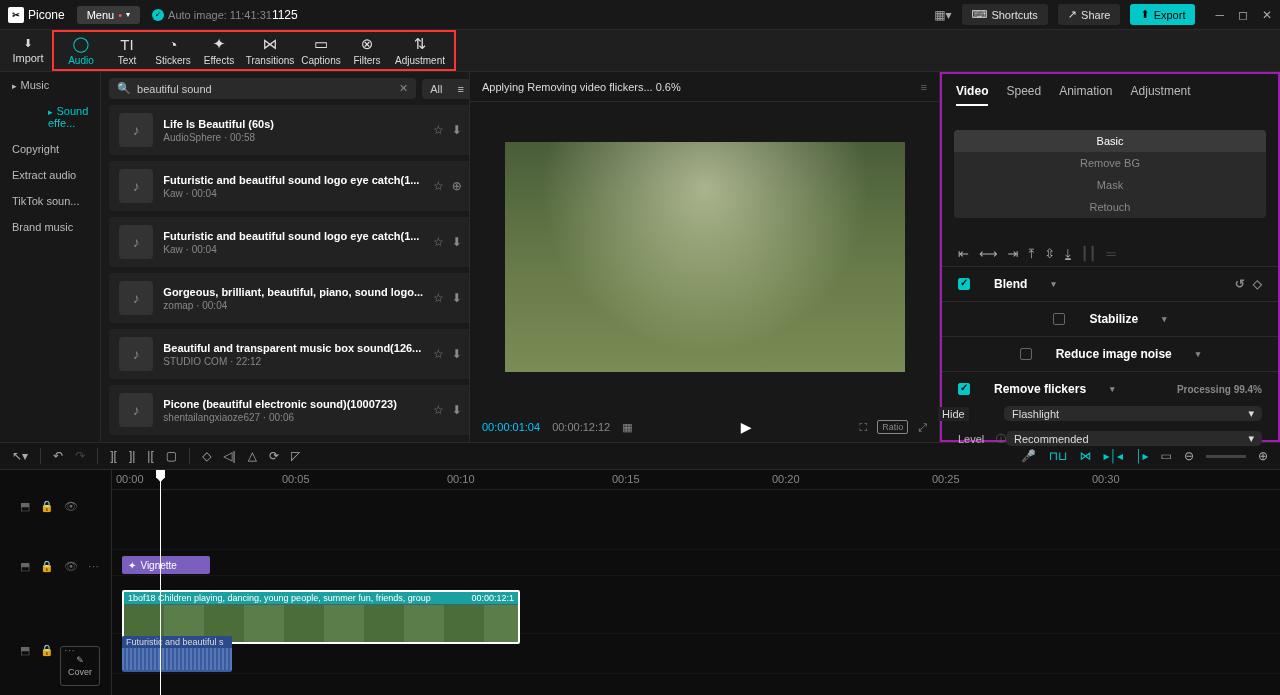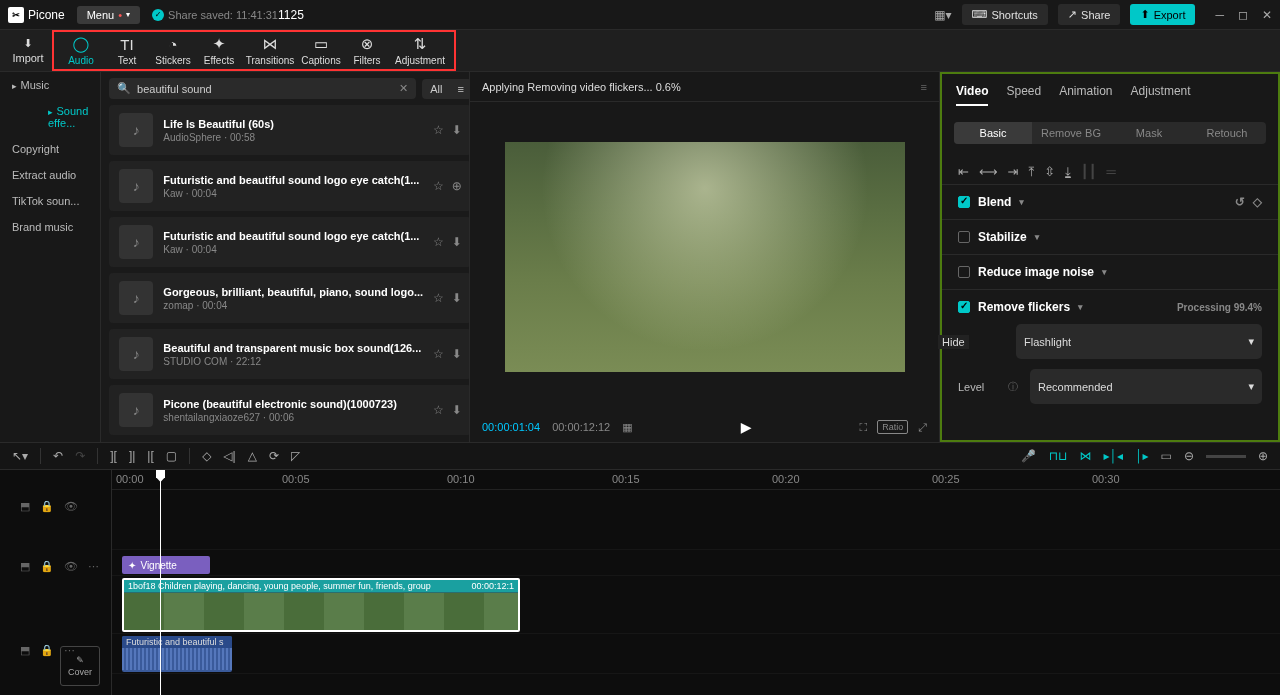--- a/index.html
+++ b/index.html
@@ -60,61 +60,61 @@
 .preview-viewport { flex: 1; display: flex; align-items: center; justify-content: center; padding: 14px; }
 .preview-video { width: 400px; height: 230px; background: linear-gradient(180deg, #4a5d3a 0%, #5a6e42 30%, #6a7d4a 60%, #7a8c55 100%); position: relative; overflow: hidden; }
 .preview-video::before { content: ""; position: absolute; inset: 0; background: radial-gradient(circle at 50% 20%, rgba(255,255,220,0.5), transparent 60%); }
 .preview-controls { height: 30px; padding: 0 12px; display: flex; align-items: center; gap: 12px; color: #888; font-size: 11px; }
 .preview-controls .time-cur { color: #00c8ff; }
 .preview-controls .play-btn { margin-left: auto; margin-right: auto; color: #fff; font-size: 14px; }
 .preview-controls .right-icons { display: flex; gap: 10px; align-items: center; }
 .ratio-box { border: 1px solid #888; border-radius: 2px; padding: 1px 4px; font-size: 9px; }
 
 
-.inspector { width: 340px; background: #181818; border: 2px solid #4d7c0f; }
+.inspector { width: 340px; background: #181818; border: 2px solid #a21caf; }
 .insp-tabs { display: flex; padding: 10px 14px 0; gap: 18px; }
 .insp-tab { font-size: 12px; color: #bbb; cursor: pointer; padding-bottom: 6px; }
 .insp-tab.active { color: #fff; font-weight: 600; border-bottom: 2px solid #fff; }
-.insp-subtabs { display: flex; margin: 16px 12px; background: #2a2a2a; border-radius: 4px; overflow: hidden; }
+.insp-subtabs { display: flex; margin: 24px 12px; background: #2a2a2a; border-radius: 4px; overflow: hidden; flex-direction: column; }
 .insp-subtab { flex: 1; text-align: center; padding: 5px; font-size: 11px; color: #888; cursor: pointer; }
 .insp-subtab.active { background: #3a3a3a; color: #fff; }
 .align-row { display: flex; gap: 10px; padding: 4px 16px; color: #aaa; }
 .align-row span { cursor: pointer; font-size: 13px; }
 .align-row .dim { color: #444; }
 .insp-section { padding: 10px 16px; border-top: 1px solid #2a2a2a; }
-.section-head { display: flex; align-items: center; gap: 8px; color: #fff; font-size: 12px; font-weight: 600; }
+.section-head { display: flex; align-items: center; gap: 24px; color: #fff; font-size: 12px; font-weight: 600; justify-content: center; }
 .chk { width: 12px; height: 12px; border: 1px solid #666; border-radius: 2px; display: inline-block; }
 .chk.on { background: #00c8c8; border-color: #00c8c8; position: relative; }
 .chk.on::after { content: "✓"; position: absolute; top: -2px; left: 1px; font-size: 10px; color: #000; }
 .chev { color: #888; font-size: 9px; }
 .section-head .icons-right { margin-left: auto; display: flex; gap: 8px; color: #888; }
 .processing { margin-left: auto; color: #888; font-size: 10px; }
-.insp-row { display: flex; align-items: center; gap: 12px; margin-top: 10px; }
+.insp-row { display: flex; align-items: center; margin-top: 10px; }
 .insp-row label { width: 46px; color: #bbb; font-size: 11px; }
-.select-box { flex: 1; background: #2a2a2a; border-radius: 5px; padding: 11px 8px; color: #ddd; font-size: 11px; display: flex; align-items: center; justify-content: space-between; }
+.select-box { flex: 1; background: #2a2a2a; border-radius: 5px; padding: 1px 8px; color: #ddd; font-size: 11px; display: flex; align-items: center; justify-content: space-between; }
 
 
 .timeline-toolbar { height: 28px; background: #151515; border-top: 1px solid #2a2a2a; border-bottom: 1px solid #2a2a2a; display: flex; align-items: center; padding: 0 12px; gap: 14px; color: #aaa; }
 .timeline-toolbar .grp { display: flex; gap: 12px; align-items: center; }
 .timeline-toolbar .sep { width: 1px; height: 16px; background: #333; }
 .timeline-toolbar .accent { color: #00c8c8; }
 .timeline-toolbar .spacer { flex: 1; }
 
 
 .timeline { height: 265px; background: #0d0d0d; display: flex; }
 .tl-leftrail { width: 112px; border-right: 1px solid #2a2a2a; }
 .tl-cover { width: 40px; height: 40px; margin: 78px 0 0 60px; border: 1px solid #444; border-radius: 3px; display: flex; flex-direction: column; align-items: center; justify-content: center; color: #aaa; font-size: 9px; gap: 2px; }
 .tl-body { flex: 1; position: relative; }
 .ruler { height: 20px; border-bottom: 1px solid #222; position: relative; display: flex; }
 .ruler-tick { font-size: 11px; color: #888; position: absolute; top: 3px; }
 .playhead { position: absolute; top: 0; bottom: 0; width: 1px; background: #fff; left: 48px; z-index: 10; }
 .playhead::before { content: ""; position: absolute; top: 0; left: -4px; width: 9px; height: 12px; background: #fff; clip-path: polygon(0 0, 100% 0, 100% 60%, 50% 100%, 0 60%); }
 .tl-tracks { position: relative; }
 .tl-track { height: 38px; border-bottom: 1px solid #161616; position: relative; }
-.clip { position: absolute; top: 2px; height: 34px; border-radius: 2px; overflow: hidden; }
+.clip { position: absolute; top: 14px; height: 34px; border-radius: 2px; overflow: hidden; }
 .clip.effect { background: #7a5fbf; top: 6px; height: 18px; left: 10px; width: 88px; display: flex; align-items: center; padding: 0 6px; color: #fff; font-size: 10px; gap: 4px; }
 .clip.video { left: 10px; width: 398px; height: 54px; border: 2px solid #fff; background: #2a6e6e; }
 .clip.video .label { position: absolute; top: 0; left: 0; right: 0; background: #1aa0a0; color: #fff; font-size: 9px; padding: 1px 4px; display: flex; }
 .clip.video .thumbs { position: absolute; top: 13px; left: 0; right: 0; bottom: 0; background: repeating-linear-gradient(90deg, #4a6d3a 0 40px, #5a7d4a 40px 80px); }
 .clip.audio { left: 10px; width: 110px; top: 2px; height: 36px; background: #3a5a9a; }
 .clip.audio .label { background: #2a4a8a; color: #ddd; font-size: 9px; padding: 1px 4px; }
 .clip.audio .wave { height: 22px; background: repeating-linear-gradient(90deg, #5577bb 0 2px, #3a5a9a 2px 4px); }
 .lock-row { position: absolute; left: -92px; top: 10px; color: #666; font-size: 11px; display: flex; gap: 10px; width: 80px; }
 </style>
 </head>
@@ -125,21 +125,21 @@
     <span class="logo">✂</span>
     <span class="app-name">Picone</span>
   </div>
   <div class="menu-btn">
     <span>Menu</span>
       <span style="color:#ff5555">•</span>
       <span style="font-size:8px">▾</span>
   </div>
   <div class="autosave">
     <span class="check-dot">✓</span>
-    <span>Share saved: 11:41:31</span>
+    <span>Auto image: 11:41:31</span>
   </div>
   <div class="title-center">1125</div>
   <div class="title-right">
     <span style="color:#aaa">▦▾</span>
     <div class="title-btn">
         <span>⌨</span>
         <span>Shortcuts</span>
       </div>
     <div class="title-btn">
         <span>↗</span>

